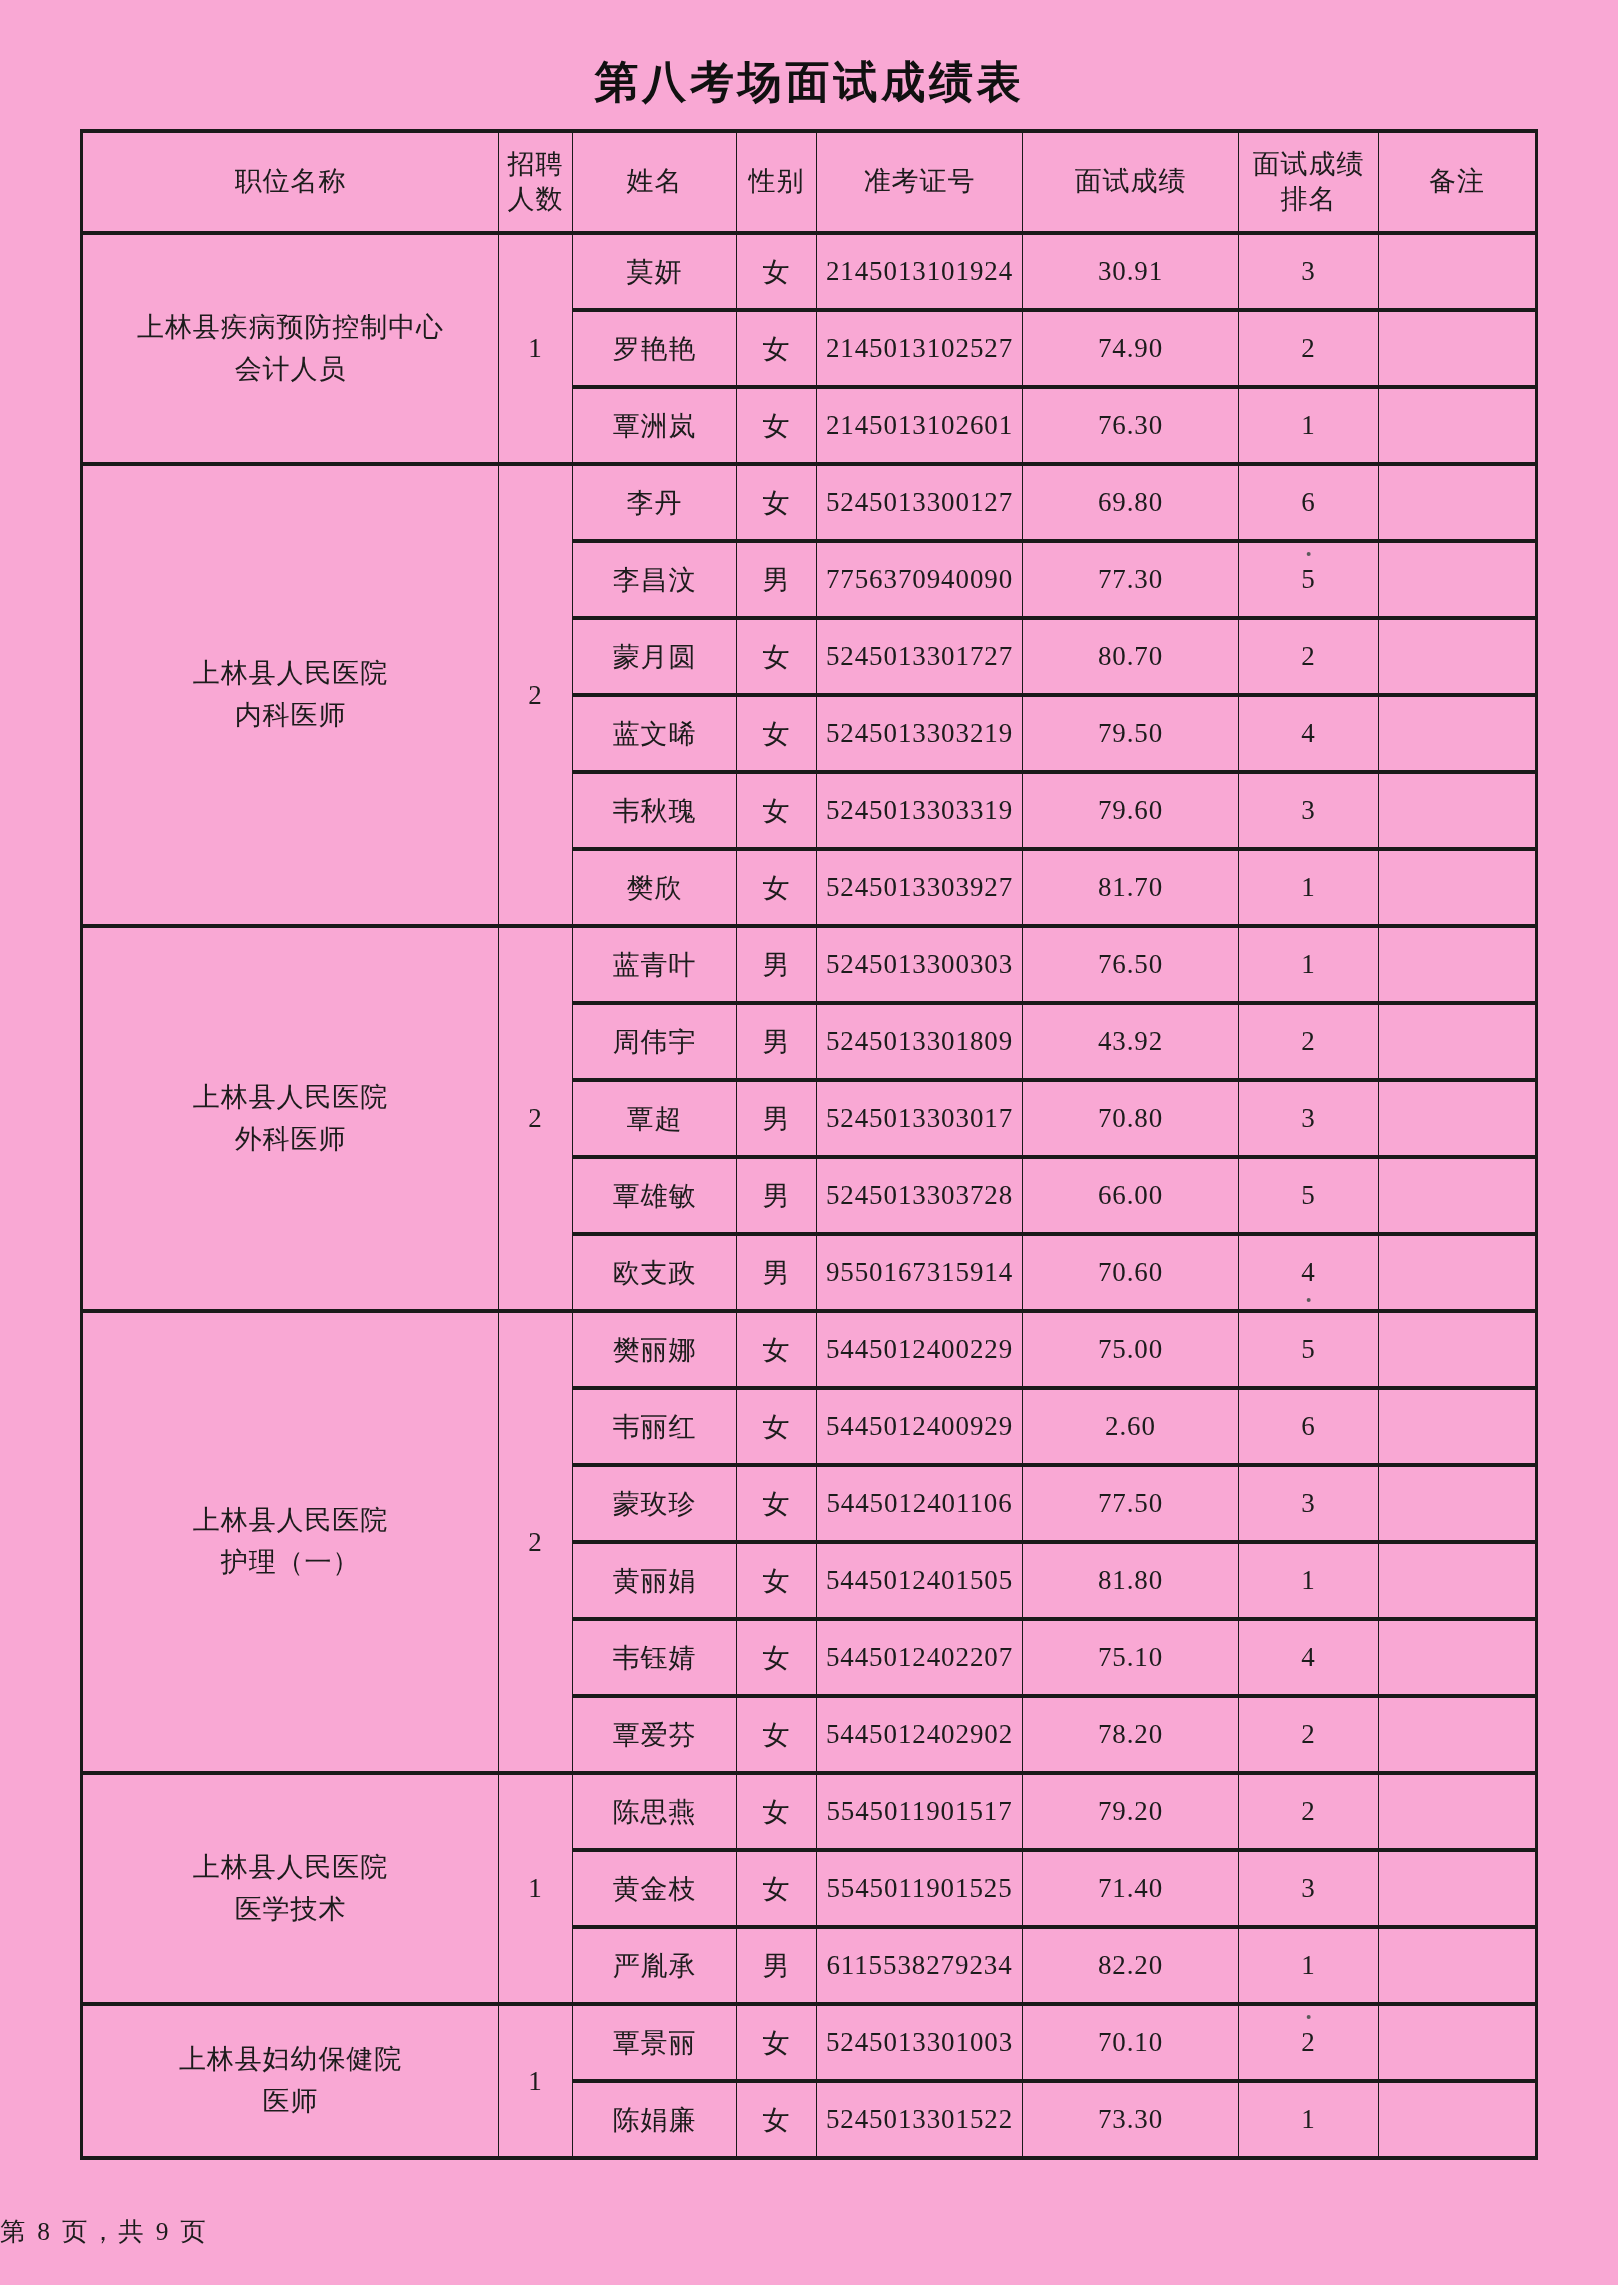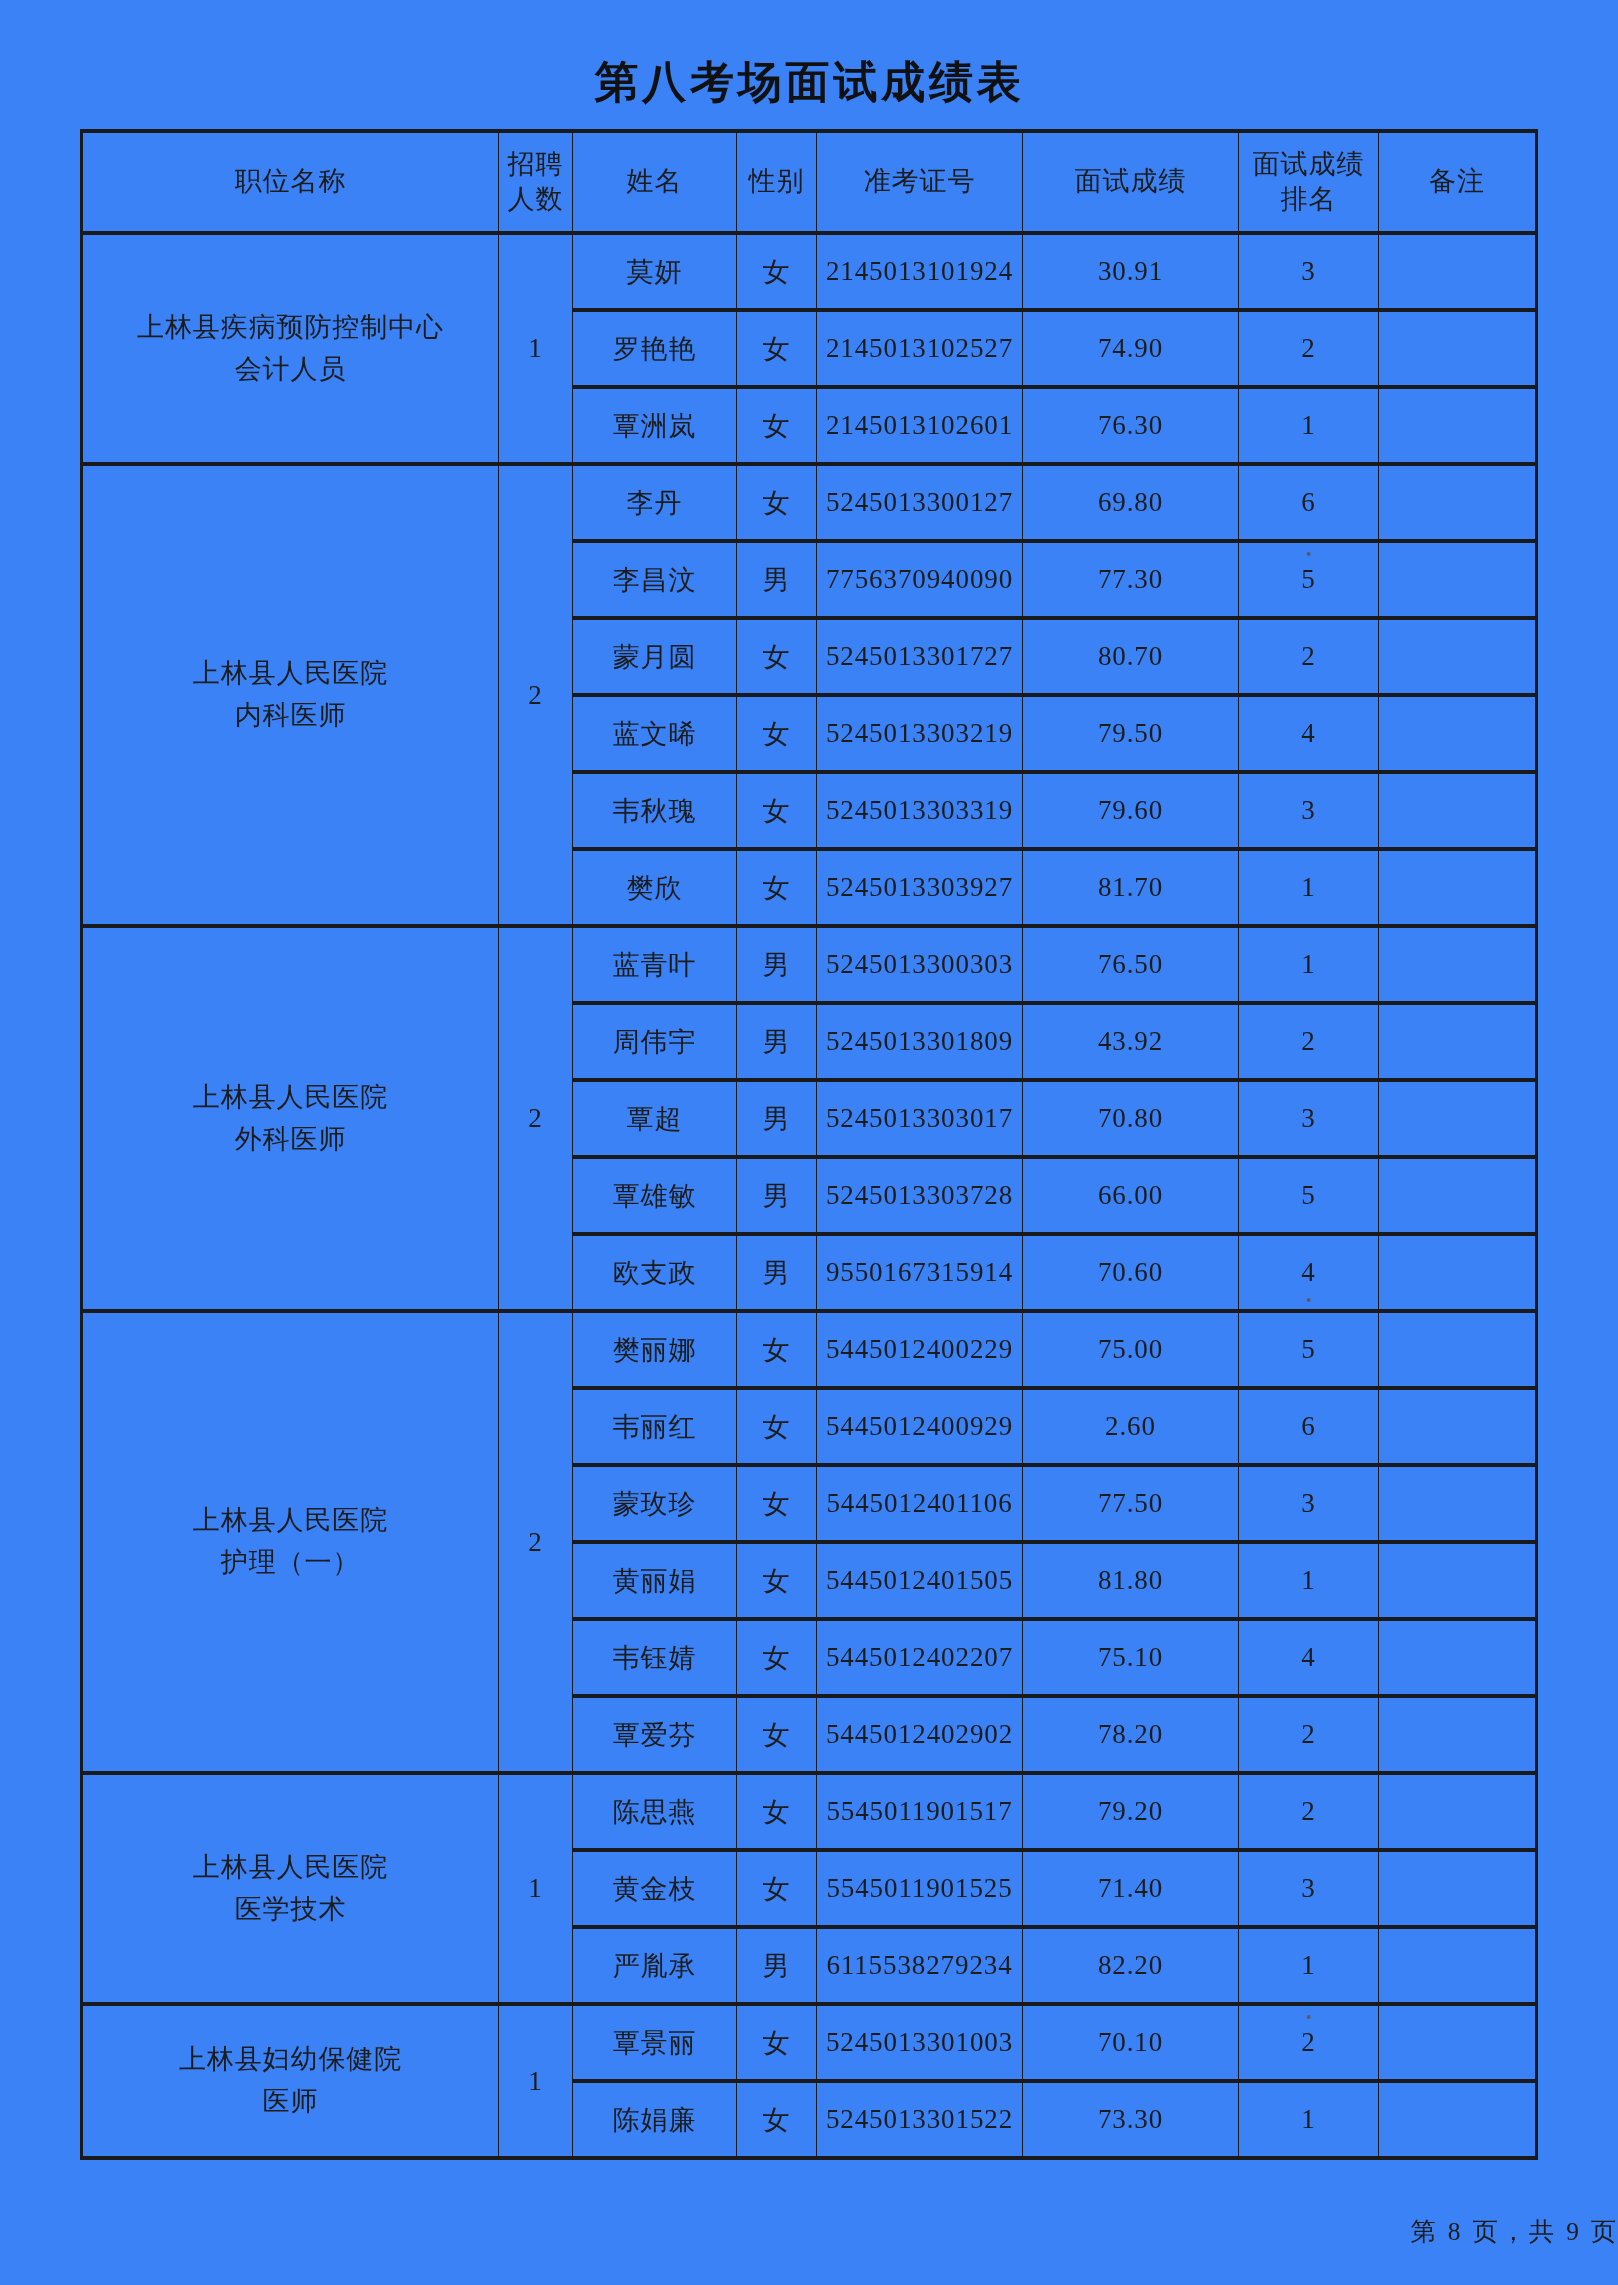--- a/index.html
+++ b/index.html
@@ -5,21 +5,21 @@
 <style>
   html, body {
     margin: 0;
     padding: 0;
     background: #ffffff;
   }
   .page {
     position: relative;
     width: 1619px;
     height: 2285px;
-    background: #3b82f6;
+    background: #f9a8d4;
     font-family: "Liberation Serif", "DejaVu Serif", serif;
     color: #1c1c1c;
     overflow: hidden;
   }
   .doc-title {
     position: absolute;
     top: 53px;
     left: 0;
     width: 100%;
     margin: 0;
@@ -89,21 +89,21 @@
     border-radius: 50%;
     background: #5a5a5a;
   }
   .dot.above { top: 8.5px; }
   .dot.below { bottom: 6.6px; }
   .page-num {
     position: absolute;
     top: 2215px;
     left: 0;
     width: 100%;
-    text-align: right;
+    text-align: left;
     font-size: 25.4px;
     letter-spacing: 2.8px;
     color: #1c1c1c;
   }
 </style>
 </head>
 <body>
 
 <div class="page">
   <h1 class="doc-title">第八考场面试成绩表</h1>

